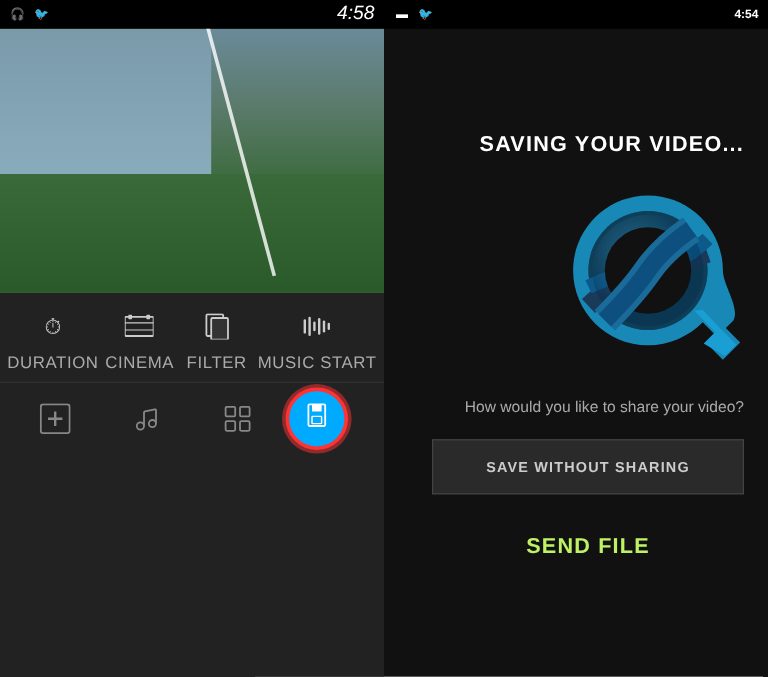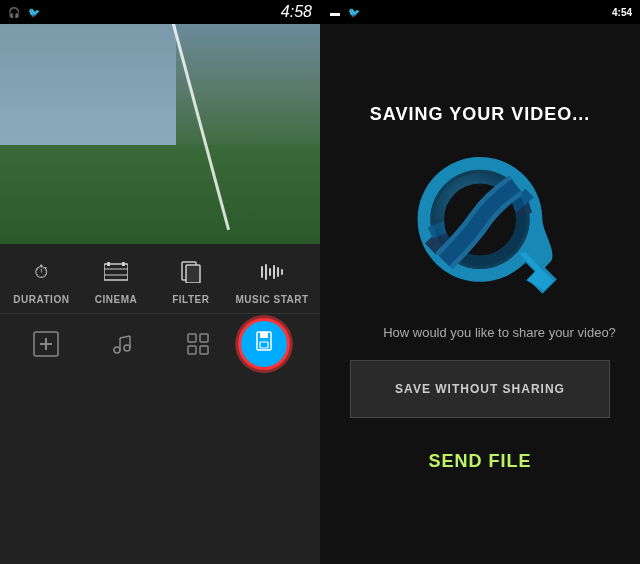--- a/index.html
+++ b/index.html
@@ -135,25 +135,25 @@
       width: 32px;
       height: 32px;
       display: flex;
       align-items: center;
       justify-content: center;
       color: #ccc;
       font-size: 18px;
     }
 
     .tool-label {
-      font-size: 10px;
+      font-size: 14px;
       color: #aaa;
       text-align: center;
       letter-spacing: 0.5px;
-      font-weight: 700;
+      font-weight: 400;
     }
 
     .bottom-toolbar {
       display: flex;
       flex-direction: row;
       justify-content: space-around;
       align-items: center;
       padding: 12px 8px;
       position: relative;
     }
@@ -220,21 +220,21 @@
       gap: 4px;
       font-size: 10px;
       color: #fff;
       font-weight: bold;
     }
 
     .saving-content {
       flex: 1;
       display: flex;
       flex-direction: column;
-      align-items: center;
+      align-items: flex-end;
       justify-content: center;
       padding: 20px;
       gap: 20px;
       border-radius: 13px;
     }
 
     .saving-title {
       color: #fff;
       font-size: 18px;
       font-weight: bold;
@@ -270,21 +270,21 @@
       font-weight: bold;
       letter-spacing: 1px;
       cursor: pointer;
       display: flex;
       align-items: center;
       justify-content: center;
     }
 
     .save-without-btn {
       width: 260px;
-      height: 58px;
+      height: 46px;
       background: #2a2a2a;
       border: 1px solid #444;
       color: #ccc;
       font-size: 12px;
       font-weight: bold;
       letter-spacing: 1px;
       cursor: pointer;
       display: flex;
       align-items: center;
       justify-content: center;

